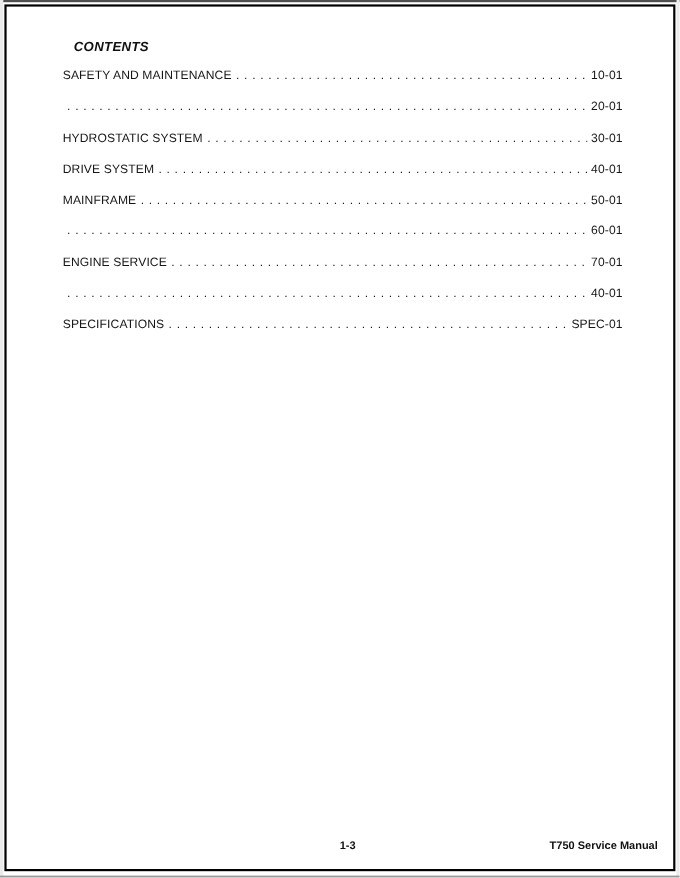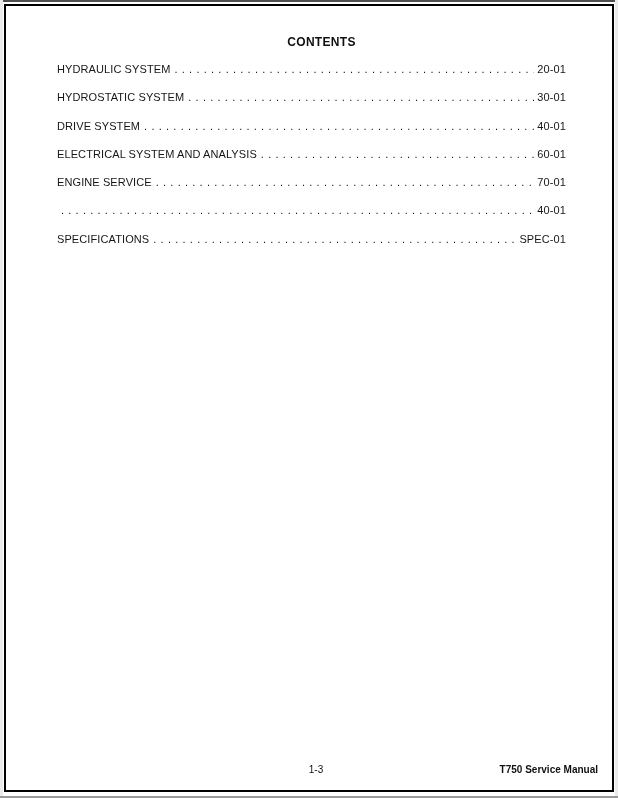--- a/index.html
+++ b/index.html
@@ -24,26 +24,26 @@
     background: #ffffff;
     box-sizing: border-box;
   }
   .content {
     position: absolute;
     top: 0; left: 51px; right: 46px;
   }
   .title {
     margin: 29px 0 0 0;
     line-height: 14px;
-    text-align: center;
     transform: translateX(10px);
     font-size: 12px;
     font-weight: bold;
     letter-spacing: 0.3px;
     color: #101010;
+    font-style: italic;
   }
   .toc { margin-top: 6px; }
   .toc-row {
     display: flex;
     align-items: baseline;
     line-height: 28.3px;
     font-size: 11px;
     color: #161616;
     letter-spacing: 0.1px;
   }
@@ -57,21 +57,21 @@
   .toc-leader::after {
     content: ". . . . . . . . . . . . . . . . . . . . . . . . . . . . . . . . . . . . . . . . . . . . . . . . . . . . . . . . . . . . . . . . . . . . . . . . . . . . . . . . . . . . . . . . . . . .";
     letter-spacing: 0.6px;
   }
   .toc-num { white-space: nowrap; flex: 0 0 auto; }
 
   .footer-page {
     position: absolute;
     top: 764px; left: 316px;
     transform: translateX(-50%);
-    font-size: 10px; font-weight: normal;
+    font-size: 10px; font-weight: bold;
     line-height: 12px;
     color: #101010;
   }
   .footer-manual {
     position: absolute;
     top: 764px; right: 20px;
     font-size: 10px; font-weight: bold;
     line-height: 12px;
     color: #101010;
   }
@@ -84,36 +84,44 @@
   <div class="edge-left"></div>
   <div class="edge-right"></div>
   <div class="edge-bottom"></div>
 
   <div class="page">
     <div class="content">
       <h1 class="title">CONTENTS</h1>
 
       <div class="toc">
         <div class="toc-row">
-          <span class="toc-label">HYDRAULIC SYSTEM</span>
+          <span class="toc-label">SAFETY AND MAINTENANCE</span>
+          <span class="toc-leader"></span>
+          <span class="toc-num">10-01</span>
+        </div>
+        <div class="toc-row">
           <span class="toc-leader"></span>
           <span class="toc-num">20-01</span>
         </div>
         <div class="toc-row">
           <span class="toc-label">HYDROSTATIC SYSTEM</span>
           <span class="toc-leader"></span>
           <span class="toc-num">30-01</span>
         </div>
         <div class="toc-row">
           <span class="toc-label">DRIVE SYSTEM</span>
           <span class="toc-leader"></span>
           <span class="toc-num">40-01</span>
         </div>
         <div class="toc-row">
-          <span class="toc-label">ELECTRICAL SYSTEM AND ANALYSIS</span>
+          <span class="toc-label">MAINFRAME</span>
+          <span class="toc-leader"></span>
+          <span class="toc-num">50-01</span>
+        </div>
+        <div class="toc-row">
           <span class="toc-leader"></span>
           <span class="toc-num">60-01</span>
         </div>
         <div class="toc-row">
           <span class="toc-label">ENGINE SERVICE</span>
           <span class="toc-leader"></span>
           <span class="toc-num">70-01</span>
         </div>
         <div class="toc-row">
           <span class="toc-leader"></span>

